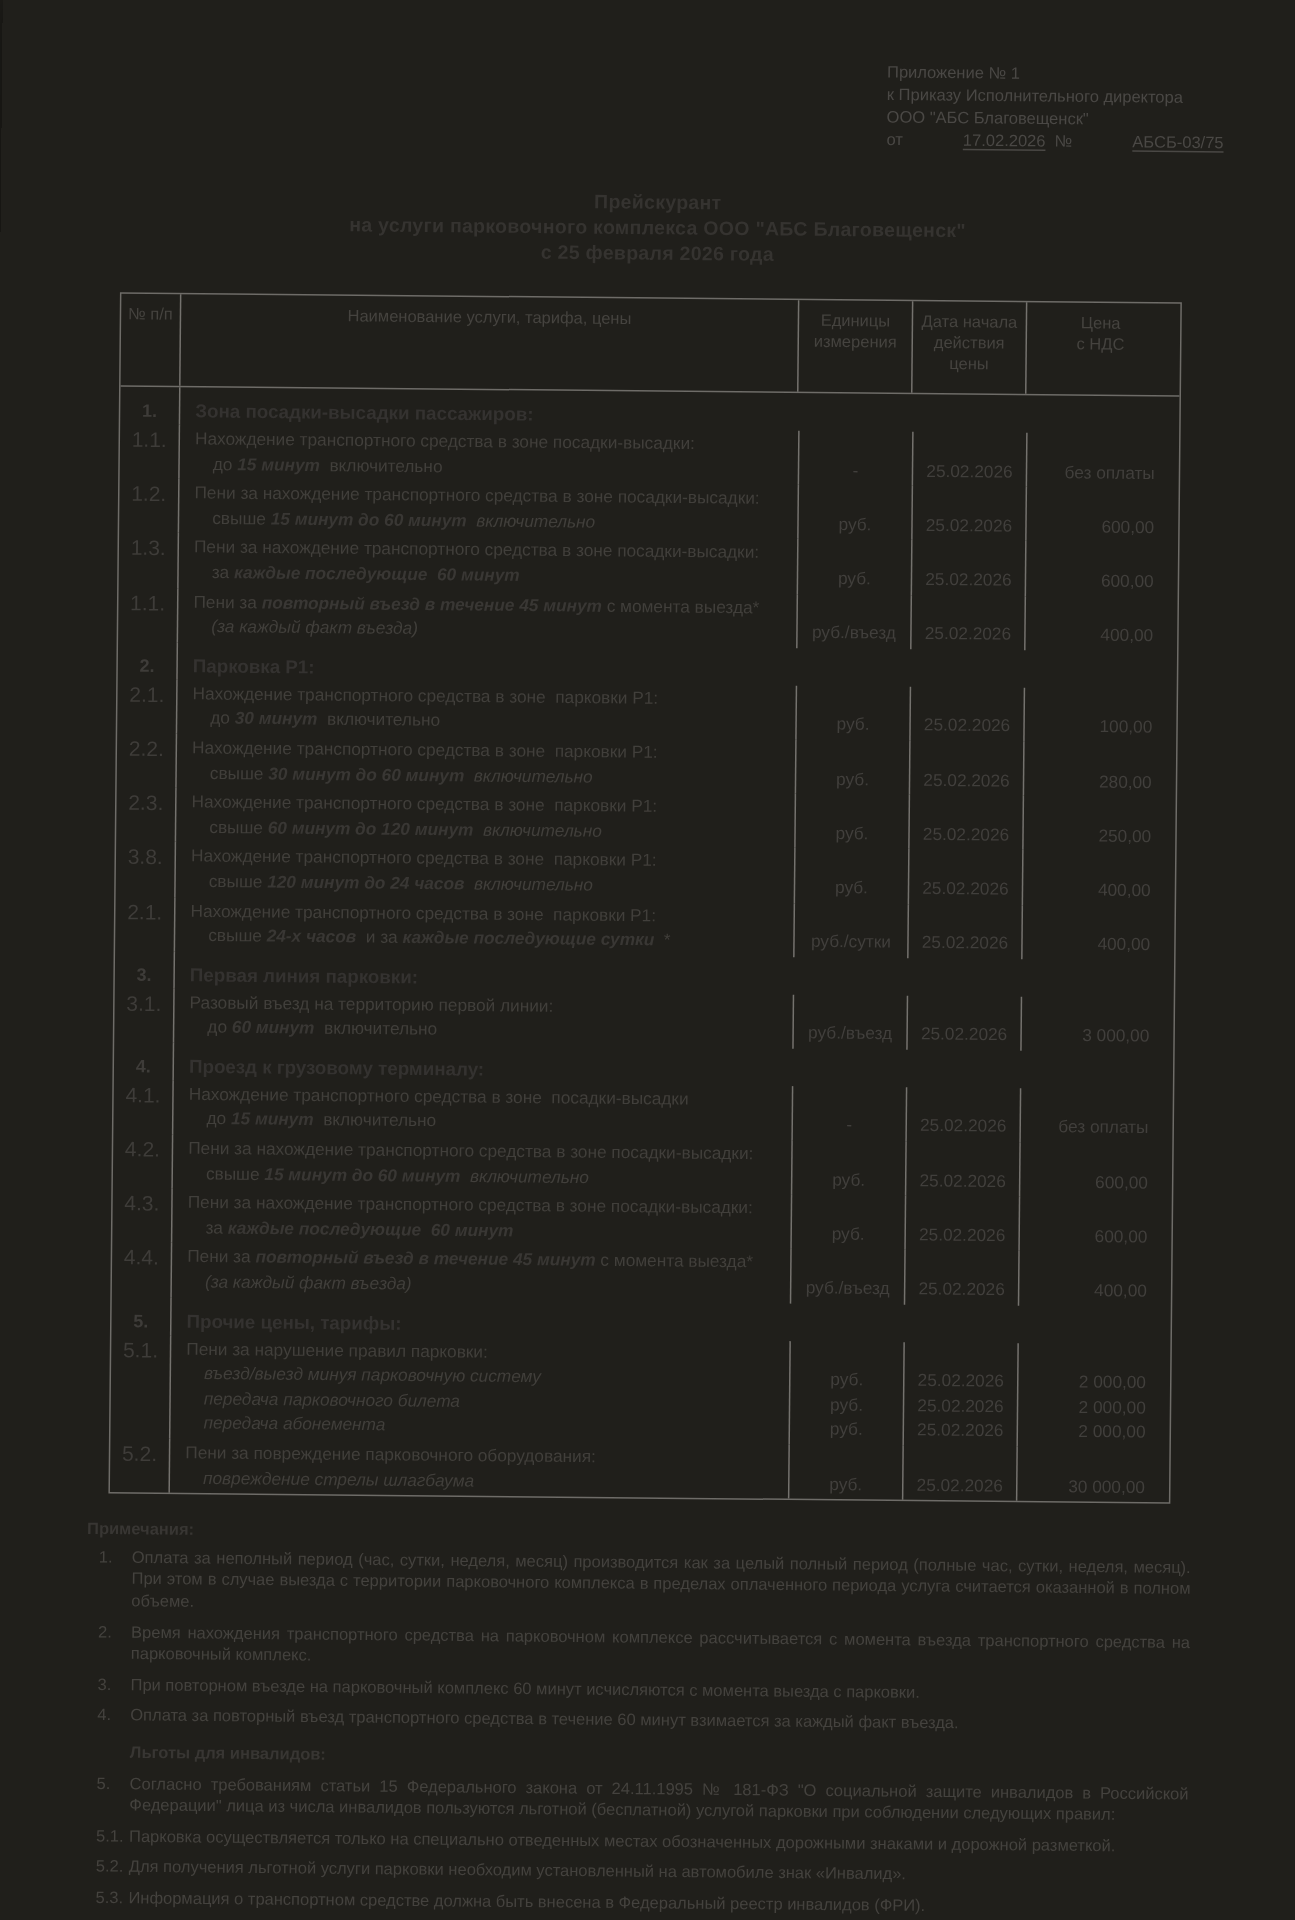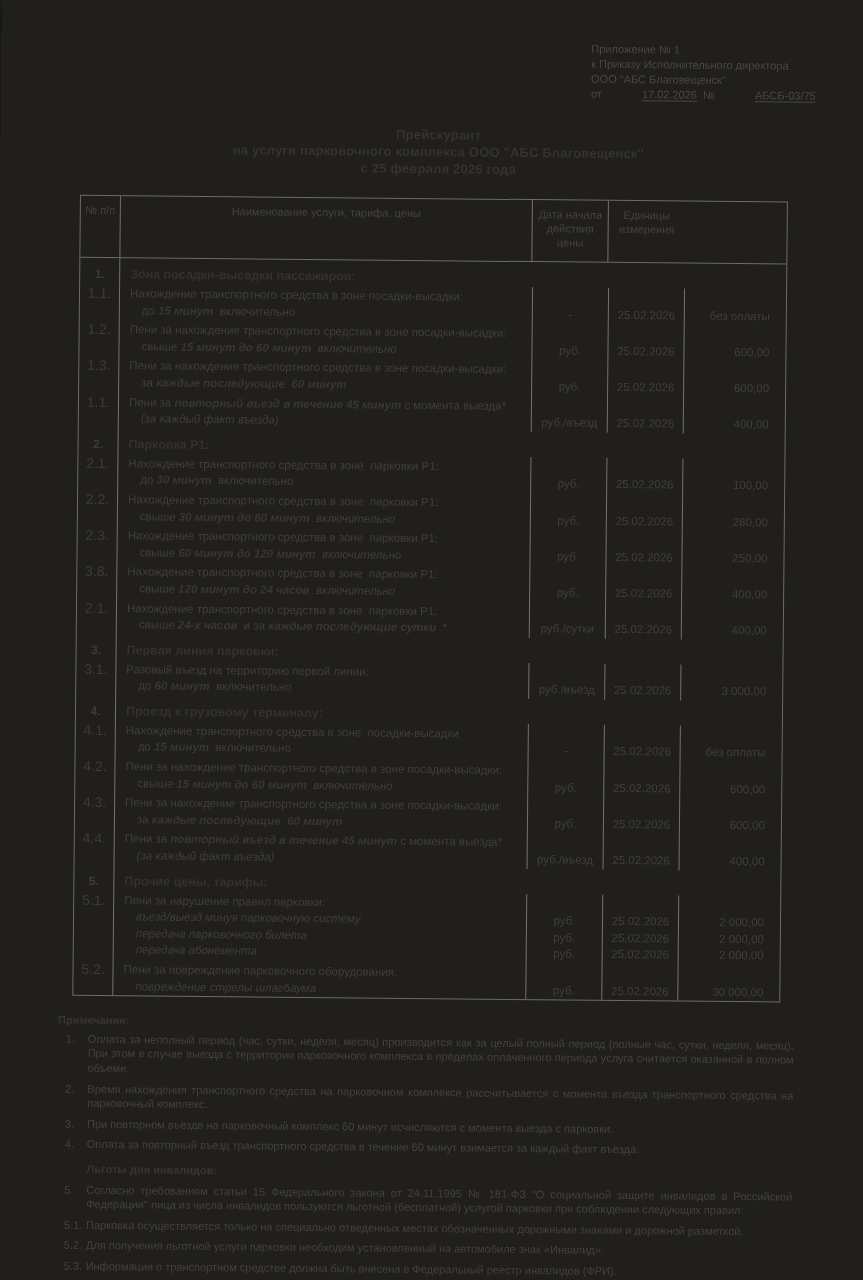--- a/index.html
+++ b/index.html
@@ -83,25 +83,27 @@
     <div class="title">
       <div>Прейскурант</div>
       <div>на услуги парковочного комплекса ООО "АБС Благовещенск"</div>
       <div>с 25 февраля 2026 года</div>
     </div>
 
     <div class="tbl">
       <div class="thead grid">
         <div class="th">№ п/п</div>
         <div class="th th-name">Наименование услуги, тарифа, цены</div>
+        <div class="th">Единицы
+измерения</div>
         <div class="th">Дата начала
 действия
 цены</div>
-        <div class="th">Единицы
-измерения</div>
+        <div class="th">Цена
+с НДС</div>
       </div>
       <div id="tbody">
           <div class="row sec grid">
             <div class="c-num">1.</div>
             <div class="c-title">Зона посадки-высадки пассажиров:</div>
           </div>
           <div class="row item grid">
             <div class="c-num">1.1.</div>
             <div class="c-desc">
               <div class="ln"><span class="s-r">Нахождение транспортного средства в зоне посадки-высадки:</span></div>

